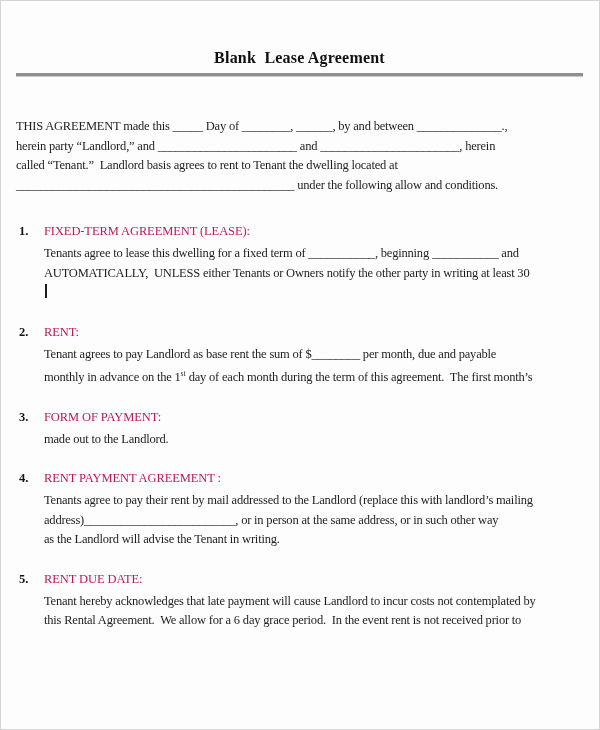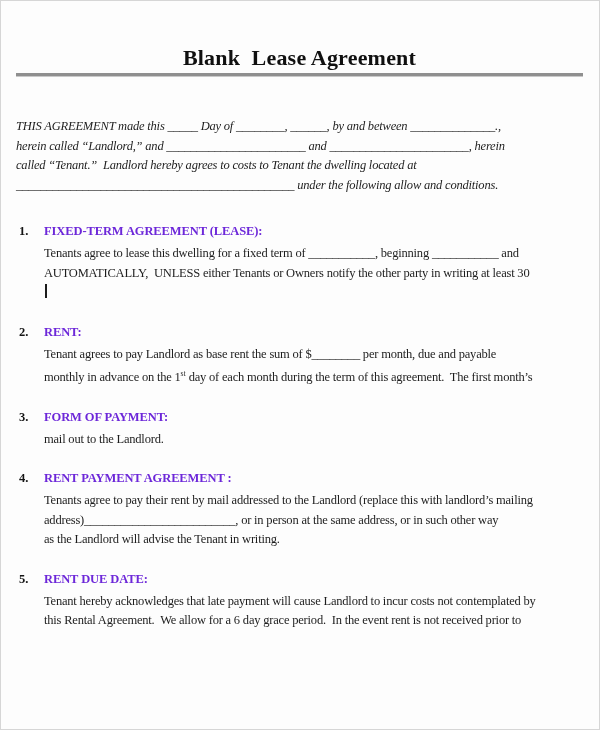--- a/index.html
+++ b/index.html
@@ -5,58 +5,58 @@
   html,body{margin:0;padding:0;background:#ffffff;}
   .page{
     width:600px;height:730px;box-sizing:border-box;
     background:#fdfdfd;border:1px solid #d6d6d6;
     padding:0 16px 0 15px;overflow:hidden;
     font-family:"Liberation Serif","DejaVu Serif",serif;
     color:#1d1d1d;
   }
   .title{
     margin:44px 0 0 0;text-align:center;
-    font-size:22px;font-weight:bold;line-height:26px;
+    font-size:16px;font-weight:bold;line-height:26px;
     white-space:pre;color:#101010;letter-spacing:0.2px;
   }
   .rule{height:3px;background:#8f8f8f;margin-top:2px;border-bottom:1px solid #c9c9c9;}
-  .intro{margin:40px 0 0 0;padding:0;font-style:italic;}
+  .intro{margin:40px 0 0 0;padding:0;}
   .line{
     white-space:pre;font-size:12.5px;line-height:19.5px;
     letter-spacing:-0.2px;
   }
   .section{display:flex;margin-top:20px;}
   .section.first{margin-top:27px;}
   .num{
     flex:0 0 25px;margin-left:3px;font-weight:bold;
     font-size:12.5px;line-height:19.5px;color:#141414;
   }
   .sec-content{flex:1;min-width:0;}
   .heading{
-    font-weight:bold;white-space:pre;font-size:12.5px;line-height:19.5px;
-    letter-spacing:-0.1px;margin-bottom:2.5px;color:#6d28d9;
+    font-weight:normal;white-space:pre;font-size:12.5px;line-height:19.5px;
+    letter-spacing:-0.1px;margin-bottom:2.5px;color:#be185d;
   }
   sup{font-size:0.62em;vertical-align:super;letter-spacing:0;}
   .cursor{
     display:inline-block;width:2px;height:14px;background:#1c1c1c;
     vertical-align:-2px;margin-left:1px;
   }
 </style>
 </head>
 <body>
 
 <div class="page">
 
   <h1 class="title">Blank  Lease Agreement</h1>
   <div class="rule"></div>
 
   <div class="intro">
     <div class="line">THIS AGREEMENT made this _____ Day of ________, ______, by and between ______________.,</div>
-    <div class="line">herein called “Landlord,” and _______________________ and _______________________, herein</div>
-    <div class="line">called “Tenant.”  Landlord hereby agrees to costs to Tenant the dwelling located at</div>
+    <div class="line">herein party “Landlord,” and _______________________ and _______________________, herein</div>
+    <div class="line">called “Tenant.”  Landlord basis agrees to rent to Tenant the dwelling located at</div>
     <div class="line">______________________________________________ under the following allow and conditions.</div>
   </div>
 
   <div class="section first">
     <div class="num">1.</div>
     <div class="sec-content">
       <div class="heading">FIXED-TERM AGREEMENT (LEASE):</div>
       <div class="line">Tenants agree to lease this dwelling for a fixed term of ___________, beginning ___________ and</div>
       <div class="line">AUTOMATICALLY,  UNLESS either Tenants or Owners notify the other party in writing at least 30</div>
       <div class="line"><span class="cursor"></span></div>
@@ -69,21 +69,21 @@
       <div class="heading">RENT:</div>
       <div class="line">Tenant agrees to pay Landlord as base rent the sum of $________ per month, due and payable</div>
       <div class="line">monthly in advance on the 1<sup>st</sup> day of each month during the term of this agreement.  The first month’s</div>
     </div>
   </div>
 
   <div class="section">
     <div class="num">3.</div>
     <div class="sec-content">
       <div class="heading">FORM OF PAYMENT:</div>
-      <div class="line">mail out to the Landlord.</div>
+      <div class="line">made out to the Landlord.</div>
     </div>
   </div>
 
   <div class="section">
     <div class="num">4.</div>
     <div class="sec-content">
       <div class="heading">RENT PAYMENT AGREEMENT :</div>
       <div class="line">Tenants agree to pay their rent by mail addressed to the Landlord (replace this with landlord’s mailing</div>
       <div class="line">address)_________________________, or in person at the same address, or in such other way</div>
       <div class="line">as the Landlord will advise the Tenant in writing.</div>

